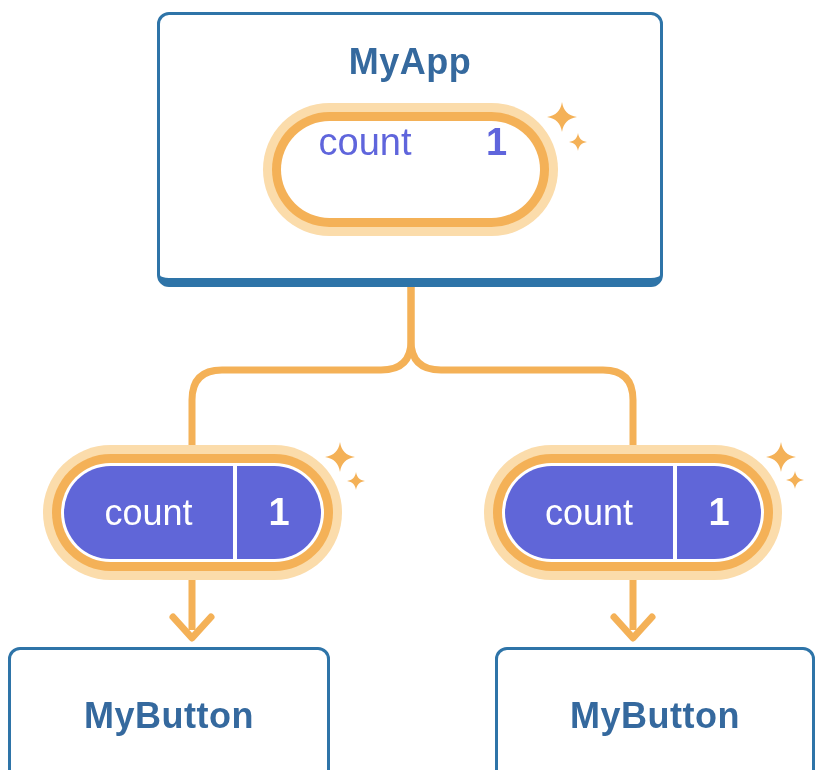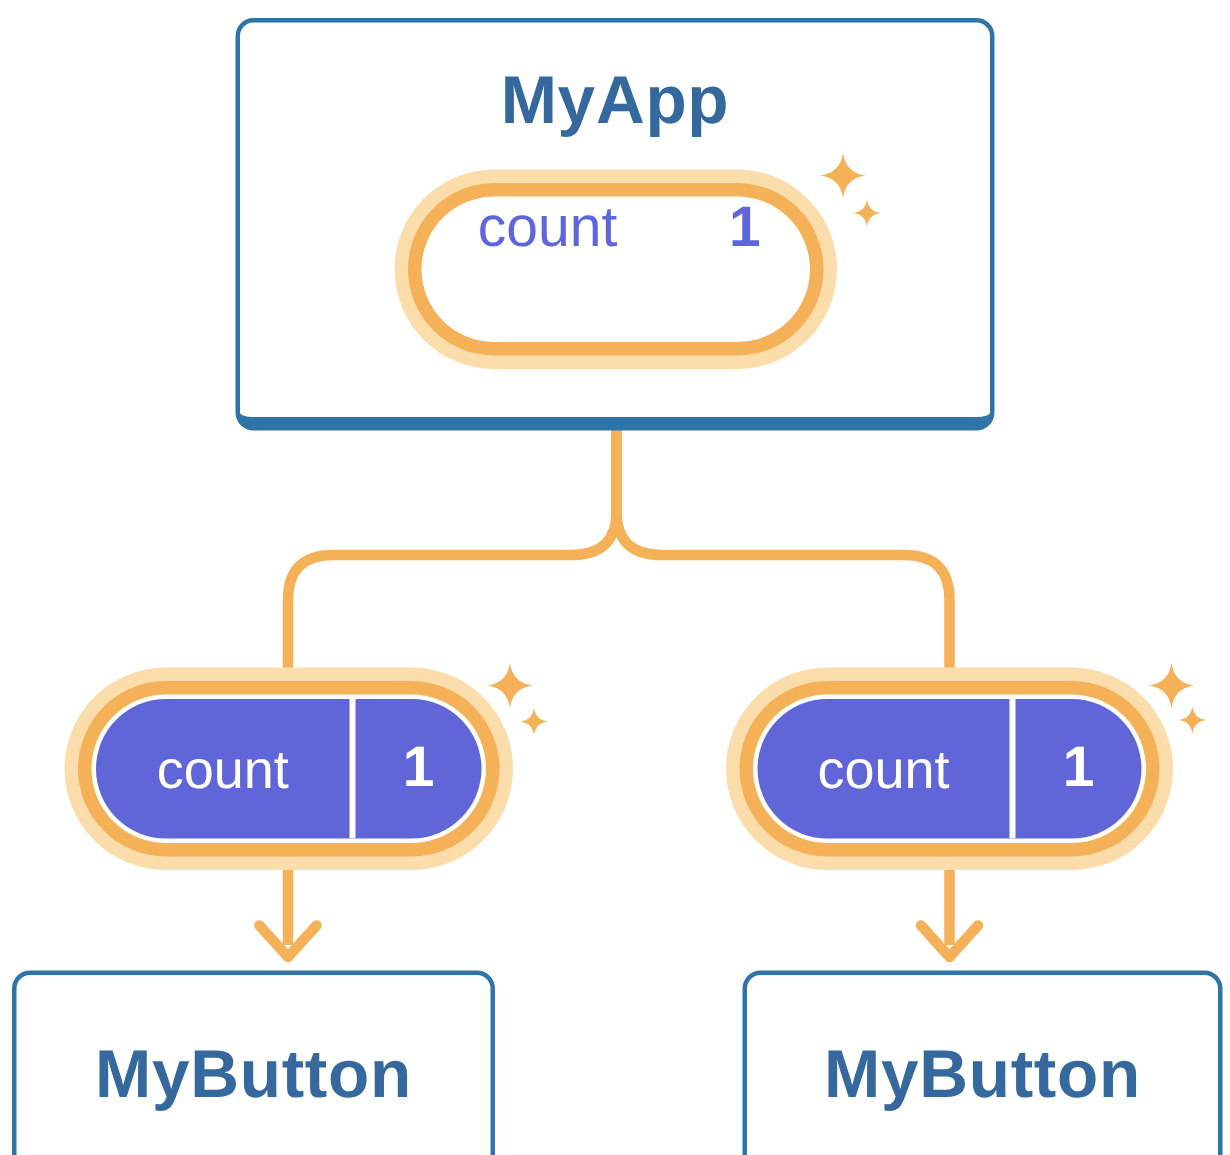--- a/index.html
+++ b/index.html
@@ -13,21 +13,21 @@
 
   
   .connector{position:absolute;left:0;top:0;z-index:1;}
   .connector path{stroke:var(--orange);stroke-width:7;fill:none;}
   .connector .chevron{stroke-linecap:round;stroke-linejoin:round;}
 
   
   .card{position:absolute;box-sizing:border-box;background:var(--white);
     border:3px solid var(--card-border);border-bottom-width:9px;border-radius:12px;
     display:flex;flex-direction:column;align-items:center;z-index:2;}
-  .card-title{color:var(--card-text);font-size:45px;font-weight:bold;letter-spacing:.5px;}
+  .card-title{color:var(--card-text);font-size:36px;font-weight:bold;letter-spacing:.5px;}
   .root-card{left:157px;top:12px;width:506px;height:275px;padding-top:26px;gap:20px;}
   .leaf-card{top:647px;height:144px;justify-content:center;}
   .leaf-card-left{left:8px;width:322px;}
   .leaf-card-right{left:495px;width:320px;}
 
   
   .pill{box-sizing:border-box;border-radius:999px;background:var(--orange-light);padding:9px;z-index:2;}
   .pill-ring{box-sizing:border-box;border-radius:999px;background:var(--orange);padding:9px;width:100%;height:100%;}
   .pill-body{box-sizing:border-box;border-radius:999px;background:var(--white);
     width:100%;height:100%;display:flex;align-items:flex-start;overflow:hidden;}

